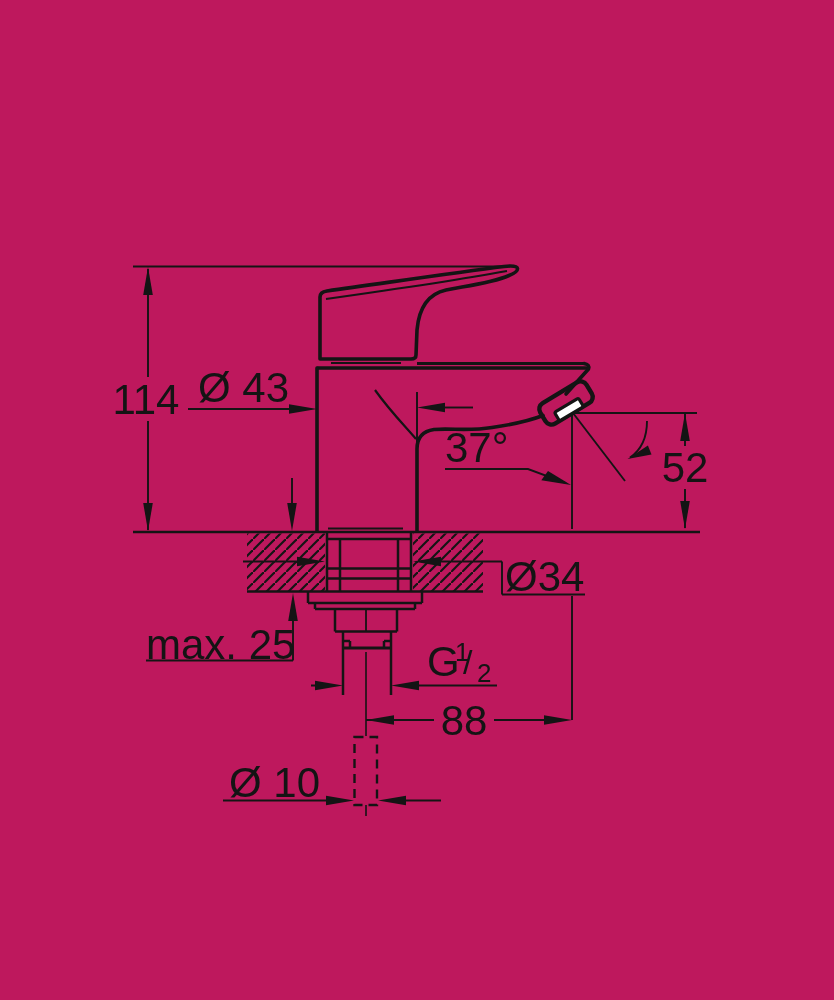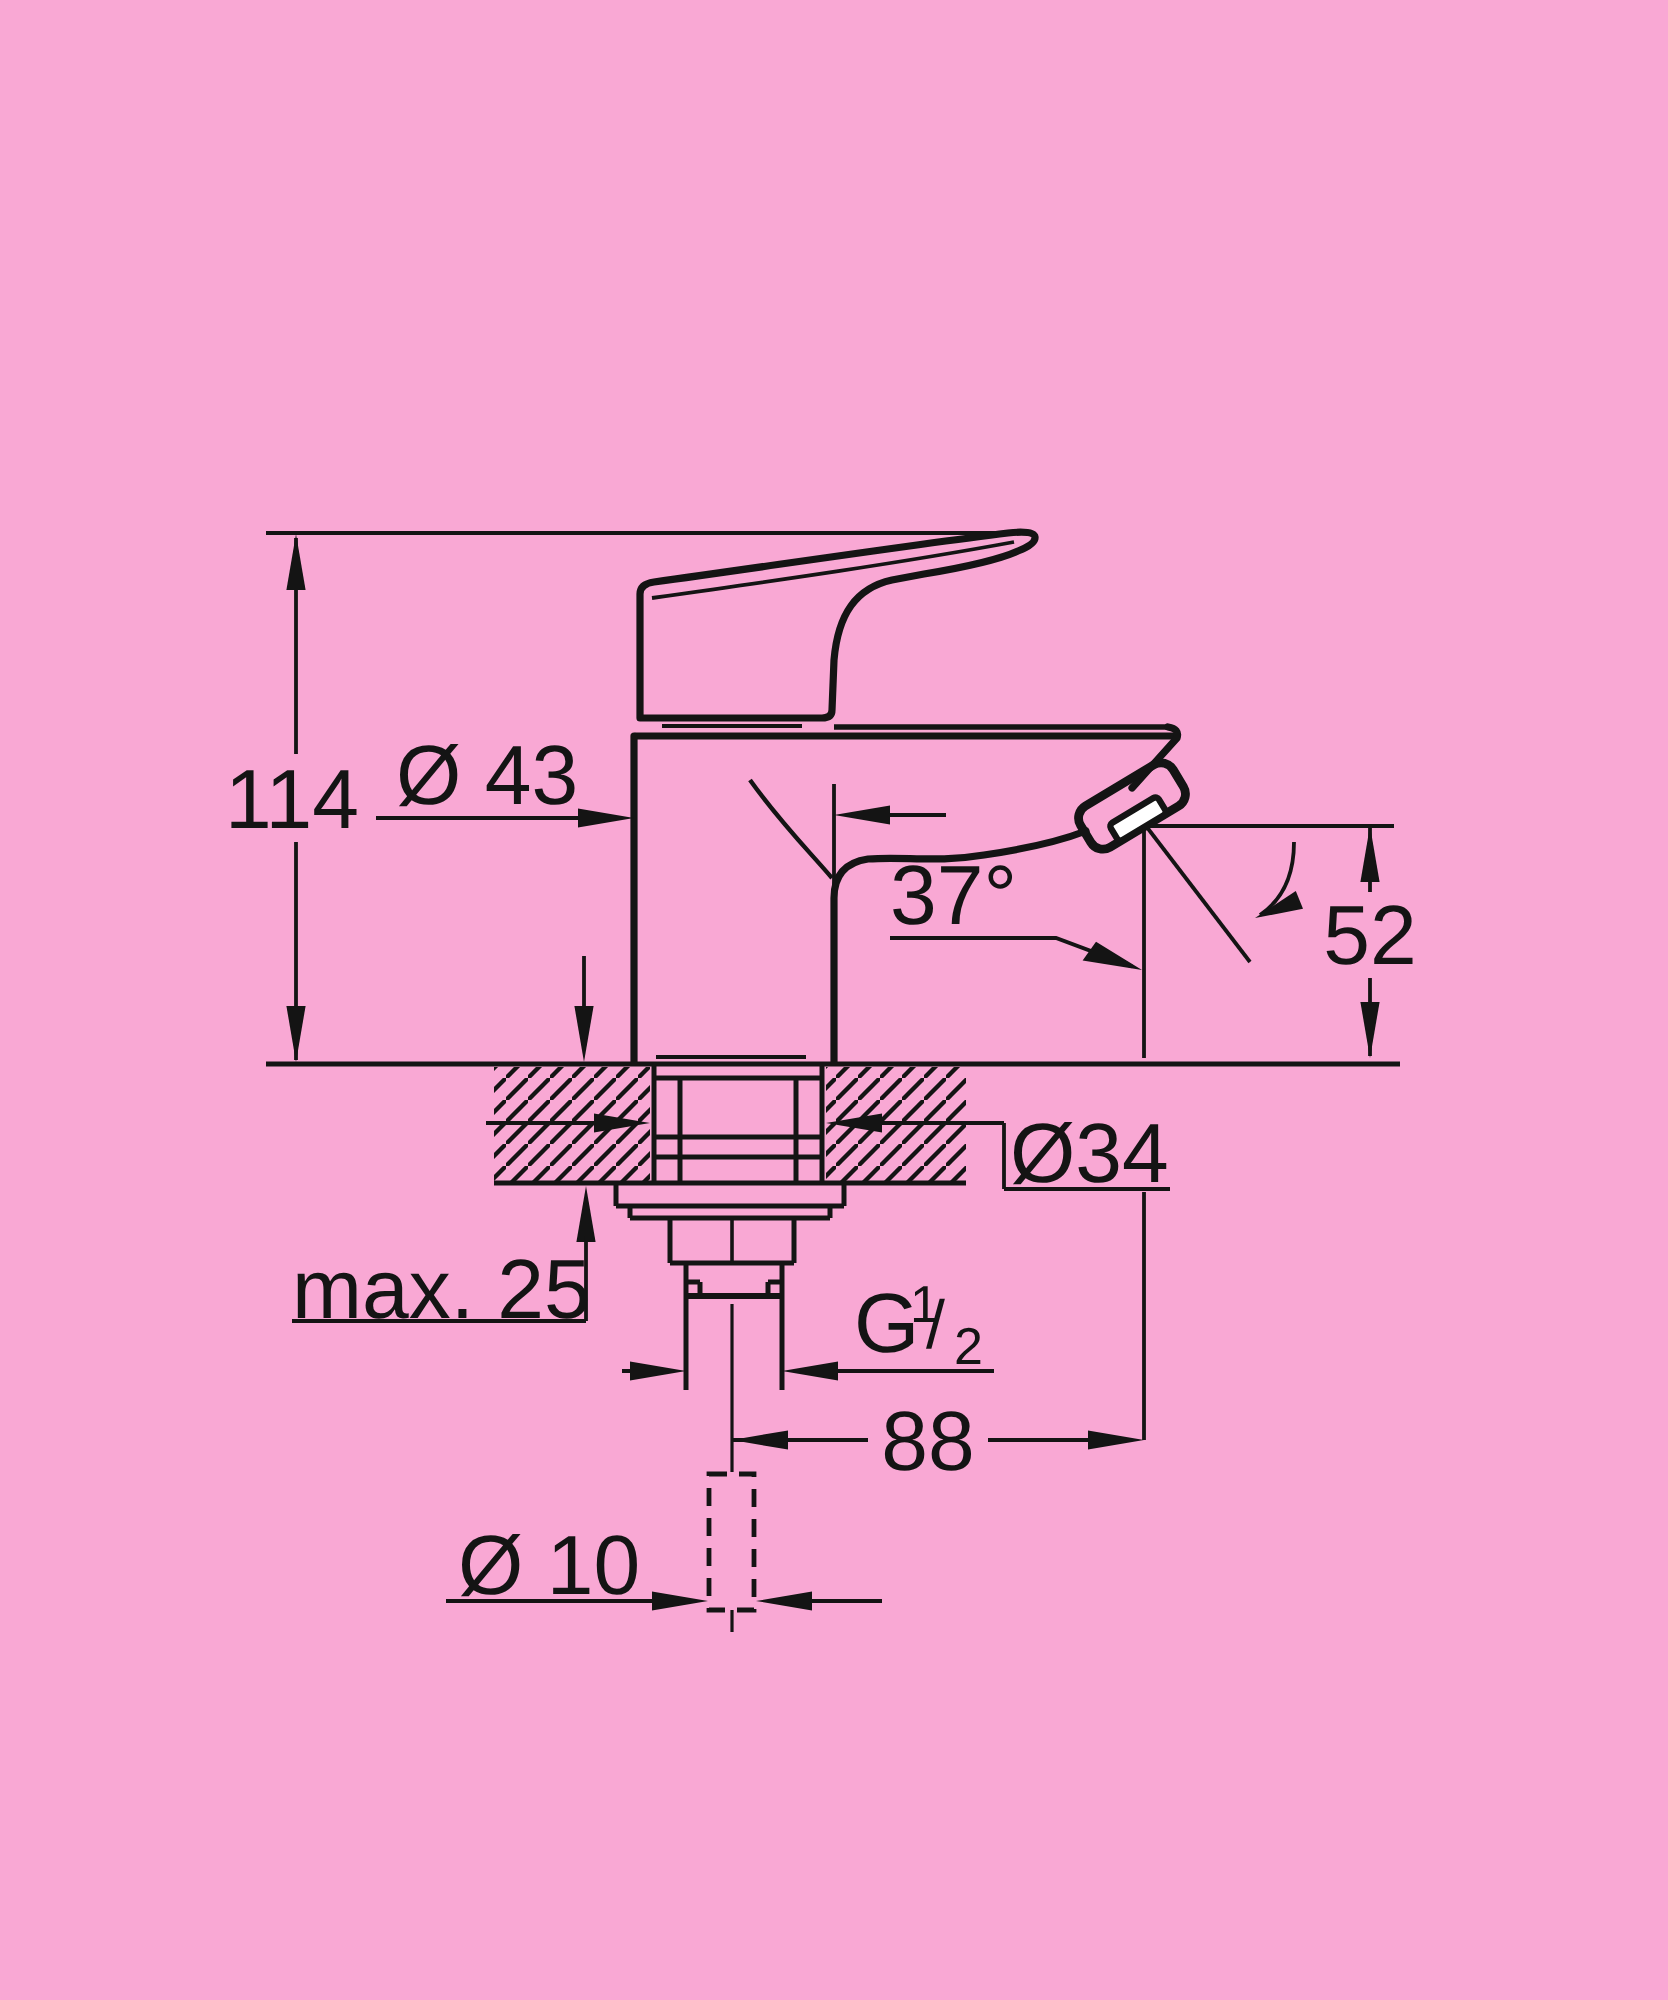--- a/index.html
+++ b/index.html
@@ -1,16 +1,16 @@
 <!DOCTYPE html>
 <html><head>
 <meta charset="utf-8">
 <style>
   html,body{margin:0;padding:0;background:#fff;}
-  .stage{position:relative;width:834px;height:1000px;background:#f9a8d4;overflow:hidden;}
+  .stage{position:relative;width:834px;height:1000px;background:#be185d;overflow:hidden;}
   svg{display:block;}
   .dim-text{font-family:"Liberation Sans","DejaVu Sans",sans-serif;font-size:42px;fill:#141414;}
   .dim-text-sm{font-family:"Liberation Sans","DejaVu Sans",sans-serif;font-size:26px;fill:#141414;}
   .dim-text-md{font-family:"Liberation Sans","DejaVu Sans",sans-serif;font-size:34px;fill:#141414;}
   .thin{stroke:#141414;stroke-width:1.9;fill:none;}
   .med{stroke:#141414;stroke-width:2.5;fill:none;}
   .thick{stroke:#141414;stroke-width:3.6;fill:none;stroke-linecap:round;stroke-linejoin:round;}
   .xthick{stroke:#141414;stroke-width:4.4;fill:none;stroke-linejoin:round;}
   .head{fill:#141414;stroke:none;}
 </style>

